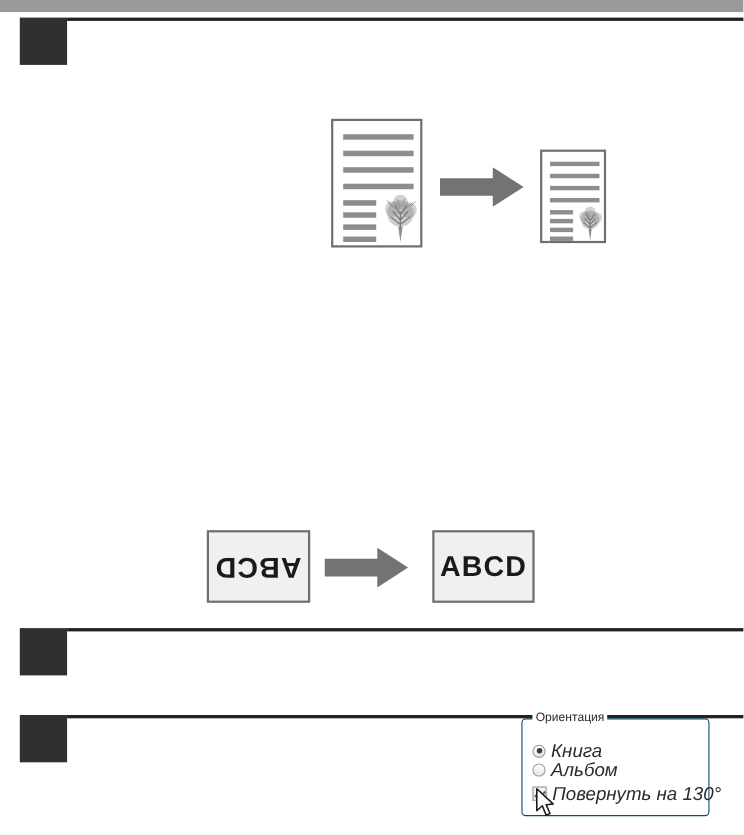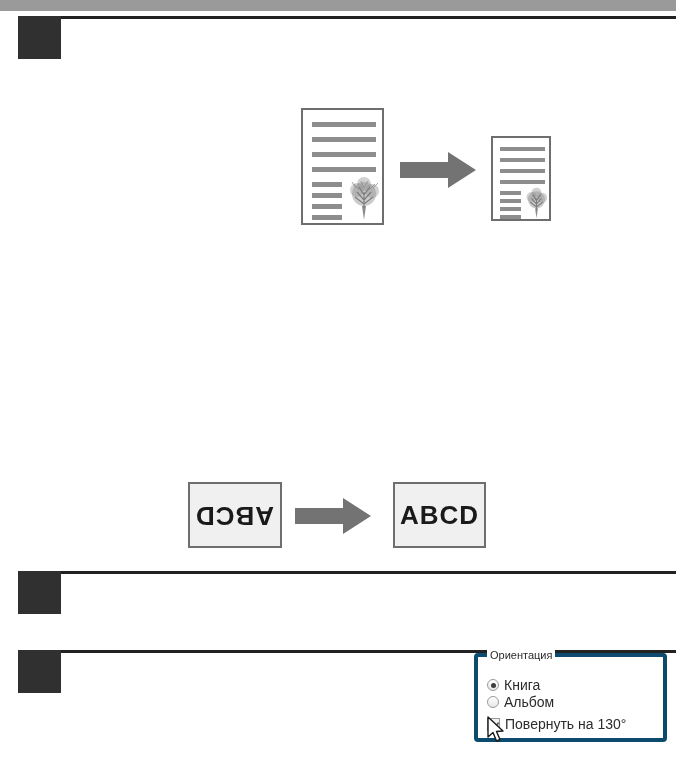--- a/index.html
+++ b/index.html
@@ -106,43 +106,45 @@
   #abcd-before span { transform: rotate(180deg); }
   #abcd-after {
     left: 393px; top: 482px;
     width: 93px; height: 66px;
   }
 
   
   #orientation-panel {
     position: absolute;
     left: 474px; top: 653px;
-    width: 193px; height: 89px;
-    background: #ffffff;
-    border: 4px solid #0c4a6e;
+    width: 171px; height: 89px;
+    background: #ffffff;
+    border: 1px solid #0c4a6e;
     border-radius: 4px;
     box-sizing: border-box;
   }
   .group-legend {
     position: absolute;
     left: 9px; top: -8px;
     background: #ffffff;
     padding: 0 3px;
     font-size: 11px;
     color: #2b2b2b;
     font-family: "Liberation Sans", sans-serif;
     white-space: nowrap;
   }
   .opt-row {
     position: absolute;
     left: 9px;
     display: flex;
-    font-size: 14px;
+    align-items: center;
+    font-size: 17px;
     color: #2b2b2b;
     white-space: nowrap;
+    font-style: italic;
   }
   #row-portrait  { top: 22px; }
   #row-landscape { top: 39px; }
   #row-rotate    { top: 61px; }
 
   .radio {
     width: 12px; height: 12px;
     border-radius: 50%;
     border: 1px solid #9a9a9a;
     background: linear-gradient(#ffffff, #e6e6e6);

